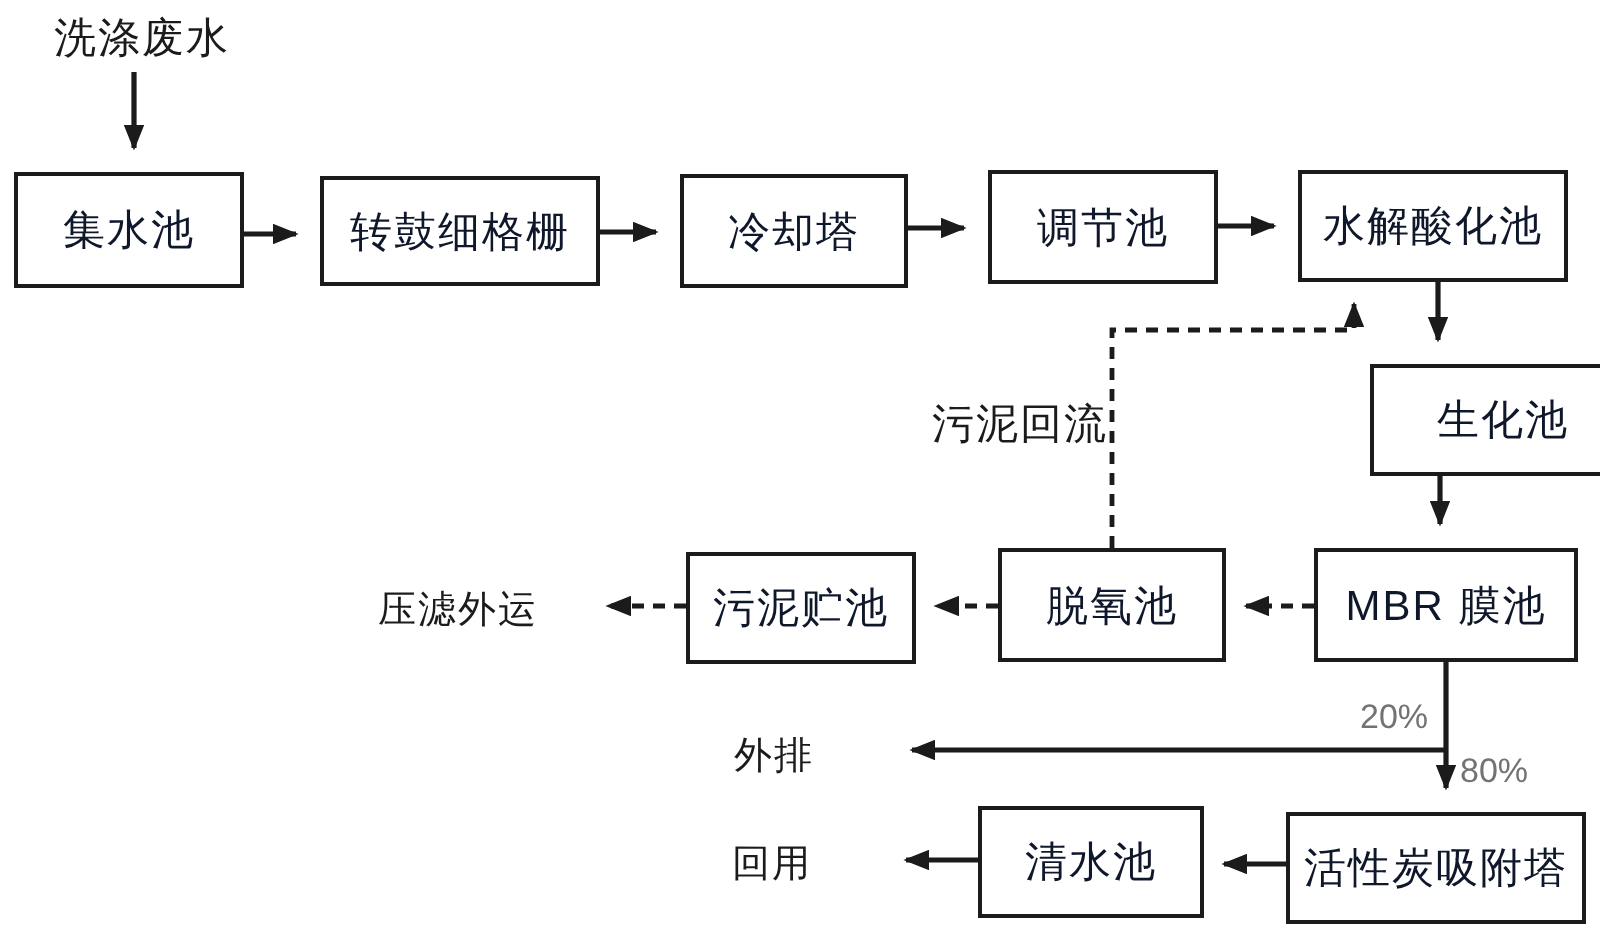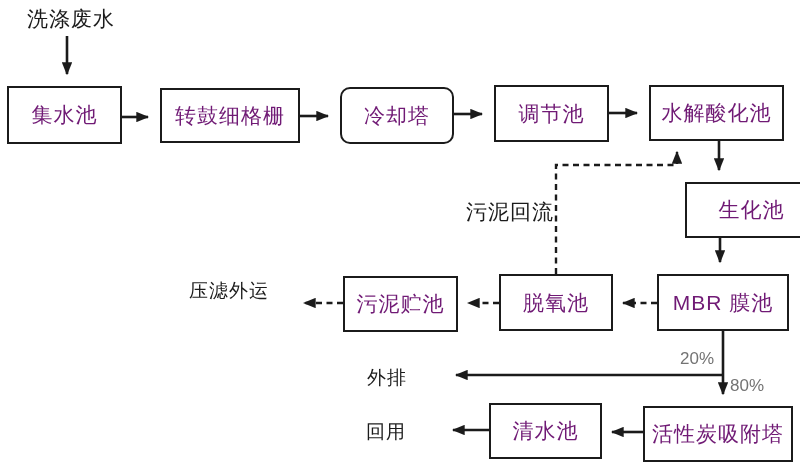--- a/index.html
+++ b/index.html
@@ -25,54 +25,54 @@
   }
   .node {
     position: absolute;
     box-sizing: border-box;
     border: 2px solid #1b1b1b;
     background: #ffffff;
     display: flex;
     align-items: center;
     justify-content: center;
     font-size: 21px;
-    color: #701a75;
+    color: #0f172a;
     white-space: nowrap;
     letter-spacing: 1px;
   }
   .free-label {
     position: absolute;
     color: #1b1b1b;
     font-size: 21px;
     white-space: nowrap;
     letter-spacing: 1px;
   }
   .percent-label {
     position: absolute;
     color: #737373;
     font-size: 17px;
     white-space: nowrap;
   }
 
   
   .n-collection      { left: 7px;   top: 86px;  width: 115px; height: 58px; }
   .n-drum-screen     { left: 160px; top: 88px;  width: 140px; height: 55px; }
-  .n-cooling-tower   { left: 340px; top: 87px;  width: 114px; height: 57px; border-radius: 10px; }
+  .n-cooling-tower   { left: 340px; top: 87px;  width: 114px; height: 57px; }
   .n-regulating      { left: 494px; top: 85px;  width: 115px; height: 57px; }
   .n-hydrolysis      { left: 649px; top: 85px;  width: 135px; height: 56px; }
   .n-biochemical     { left: 653px; top: 182px; width: 133px; height: 56px; margin-left: 32px; }
   .n-mbr             { left: 657px; top: 274px; width: 132px; height: 57px; }
   .n-deox            { left: 499px; top: 274px; width: 114px; height: 57px; }
   .n-sludge-storage  { left: 343px; top: 276px; width: 115px; height: 56px; }
   .n-carbon-tower    { left: 643px; top: 406px; width: 150px; height: 56px; }
   .n-clean-water     { left: 489px; top: 403px; width: 113px; height: 56px; }
 
   .l-influent        { left: 27px;  top: 5px;  }
   .l-sludge-return   { left: 466px; top: 198px; }
-  .l-press-out       { left: 189px; top: 278px; font-size: 19px; }
+  .l-press-out       { left: 189px; top: 292px; font-size: 19px; }
   .l-discharge       { left: 367px; top: 365px; font-size: 19px; }
   .l-reuse           { left: 366px; top: 419px; font-size: 19px; }
   .l-pct20           { left: 680px; top: 349px; }
   .l-pct80           { left: 730px; top: 376px; }
 </style>
 </head>
 <body>
 
 <div class="diagram">
 

